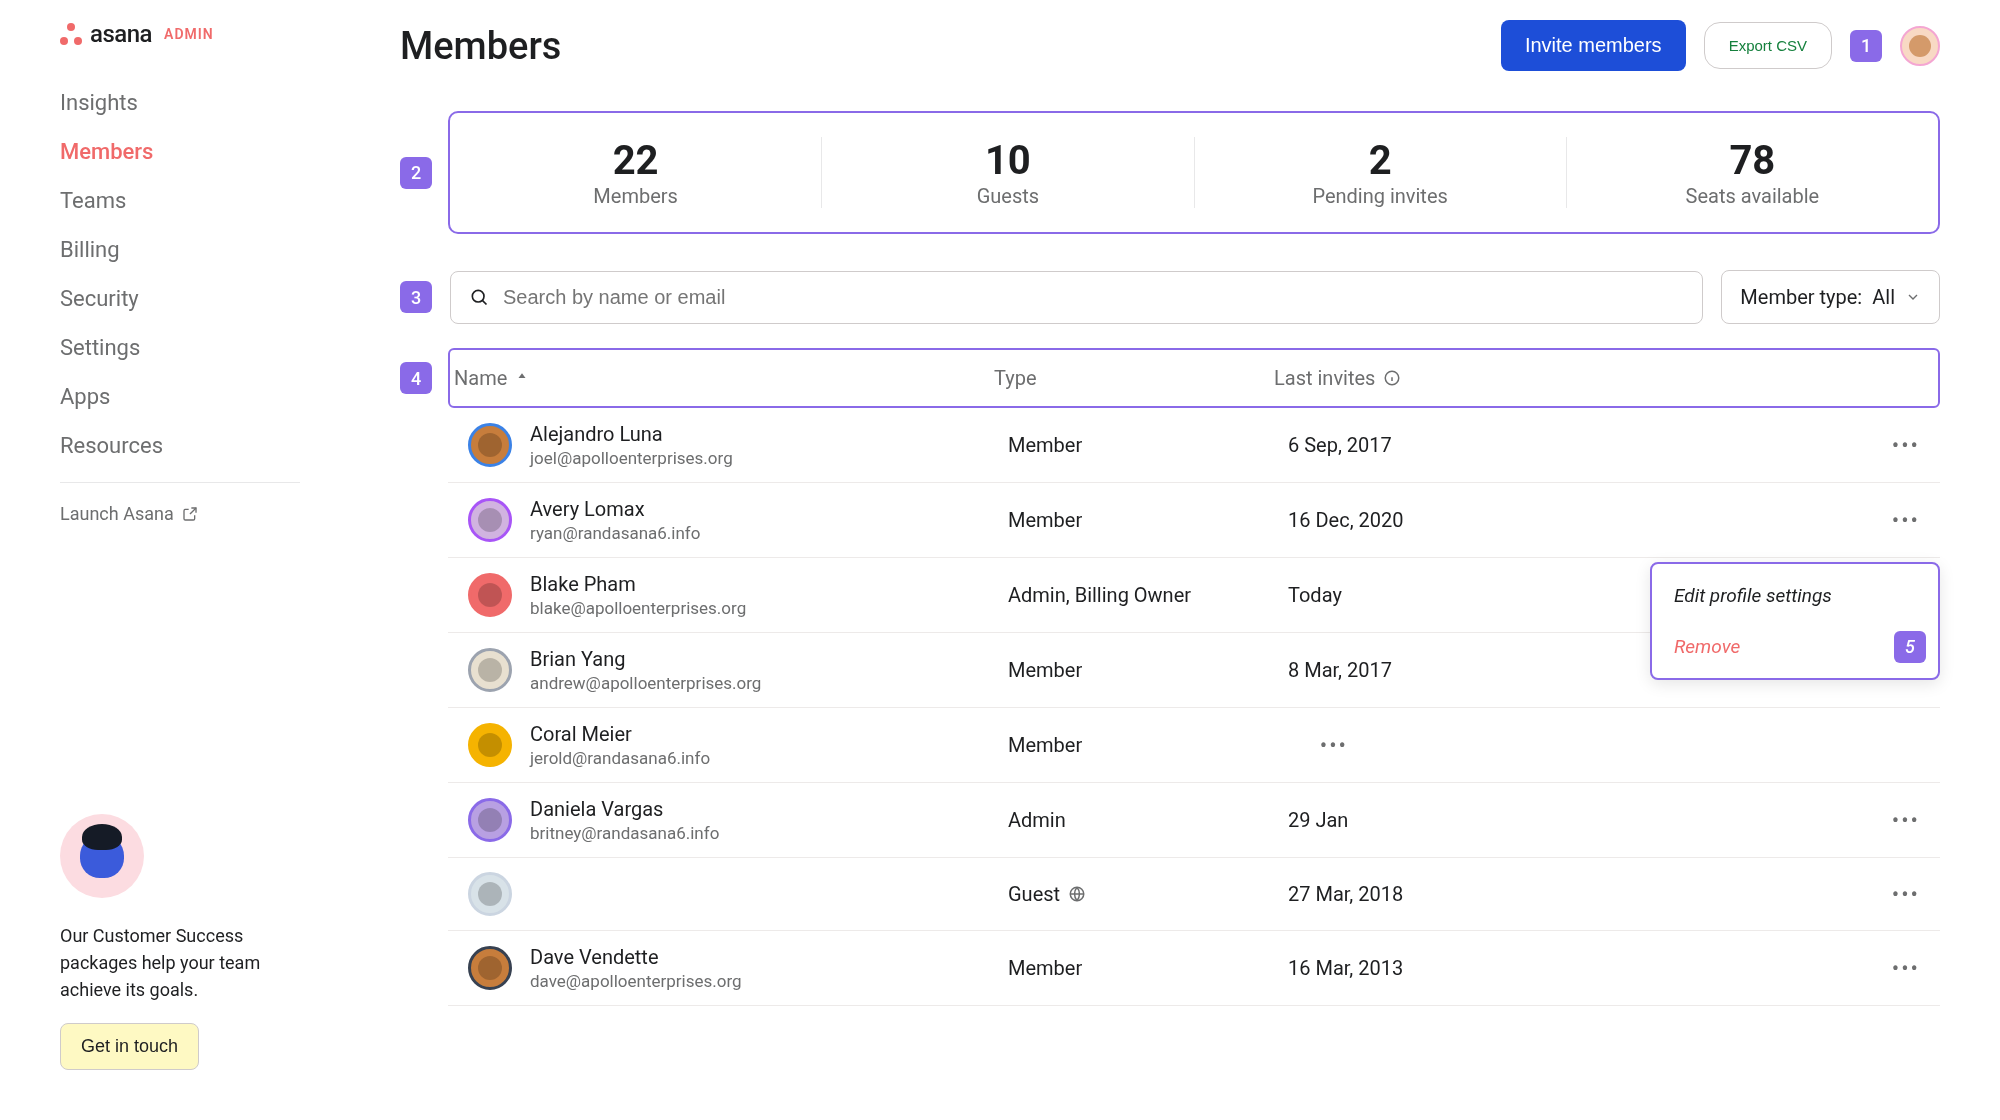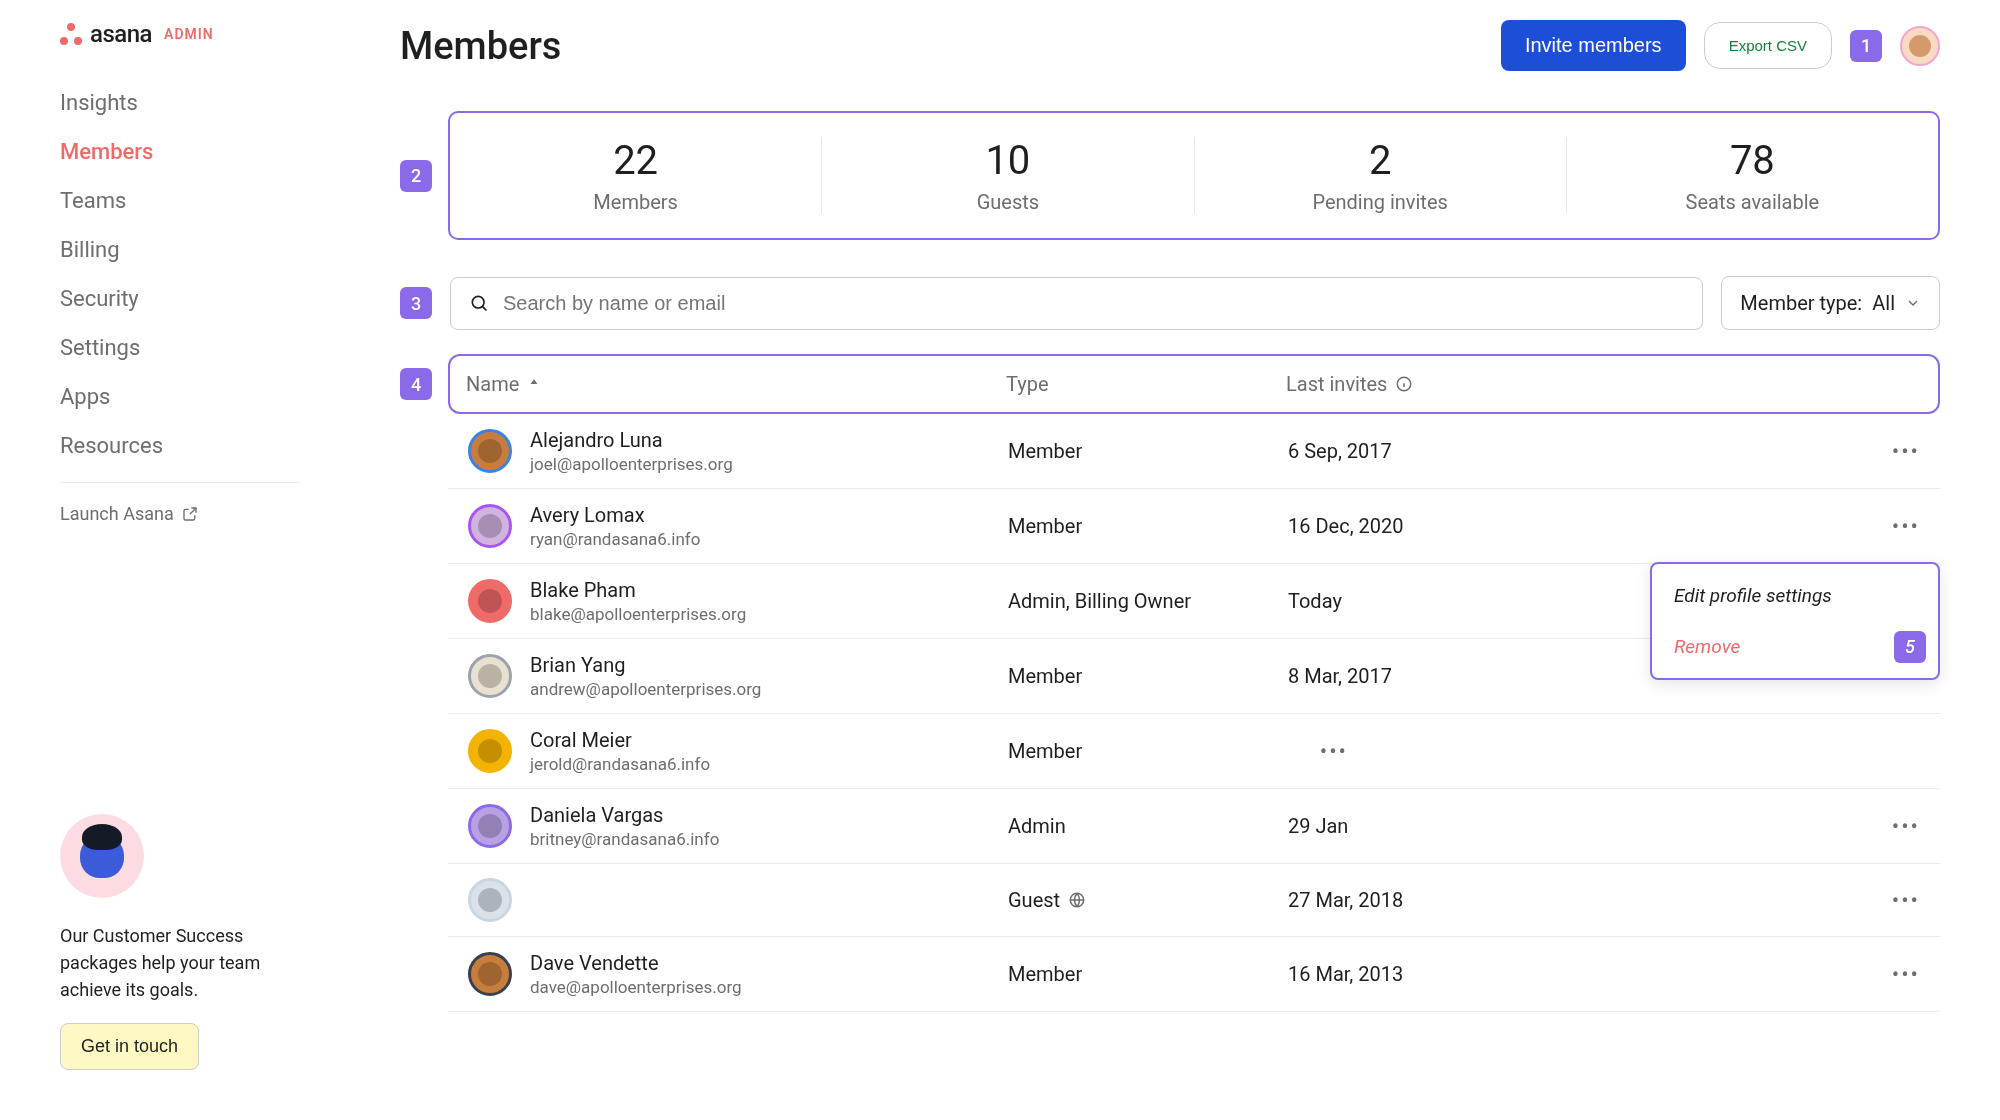--- a/index.html
+++ b/index.html
@@ -85,39 +85,39 @@
 .avatar-face { width:22px; height:22px; border-radius:50%; background:#d49a6a;}
 .stats-wrap { display:flex; align-items:center; gap:16px; margin-bottom:36px;}
 .stats-box {
   flex:1; border:2px solid #8a6ae8; border-radius:10px;
   display:flex; padding: 24px 0;
 }
 .stat {
   flex:1; text-align:center; border-right:1px solid #e8e8e9;
 }
 .stat:last-child { border-right:none;}
-.stat-val { font-size:40px; color:#1e1f21; font-weight:400; margin-bottom:6px;}
+.stat-val { font-size:40px; color:#1e1f21; font-weight:700; }
 .stat-label { font-size:20px; color:#6d6e6f;}
 .search-row { display:flex; align-items:center; gap:18px; margin-bottom:24px;}
 .search-box {
   flex:1; border:1px solid #cfcbcb; border-radius:8px; padding:14px 18px;
   display:flex; align-items:center; gap:14px;
 }
 .search-input {
   border:none; outline:none; font-size:20px; color:#6d6e6f; flex:1; background:transparent;
 }
 .filter-box {
   border:1px solid #cfcbcb; border-radius:8px; padding:14px 18px;
   font-size:20px; color:#1e1f21; display:flex; align-items:center; gap:10px; cursor:pointer;
 }
 .table-wrap { display:flex; align-items:flex-start; gap:16px;}
 .table { flex:1;}
 .thead {
-  border:2px solid #8a6ae8; border-radius:12px;
-  display:flex; padding:16px 16px; align-items:center;
+  border:2px solid #8a6ae8; border-radius:6px;
+  display:flex; padding:16px 4px; align-items:center;
 }
 .th { font-size:20px; color:#6d6e6f;}
 .th-name { flex:0 0 540px; display:flex; align-items:center; gap:8px;}
 .th-type { flex:0 0 280px;}
 .th-activity { flex:1; display:flex; align-items:center; gap:8px;}
 .row {
   display:flex; align-items:center; padding:14px 20px;
   border-bottom:1px solid #edeae9;
 }
 .cell-name { flex:0 0 540px; display:flex; align-items:center; gap:18px;}

